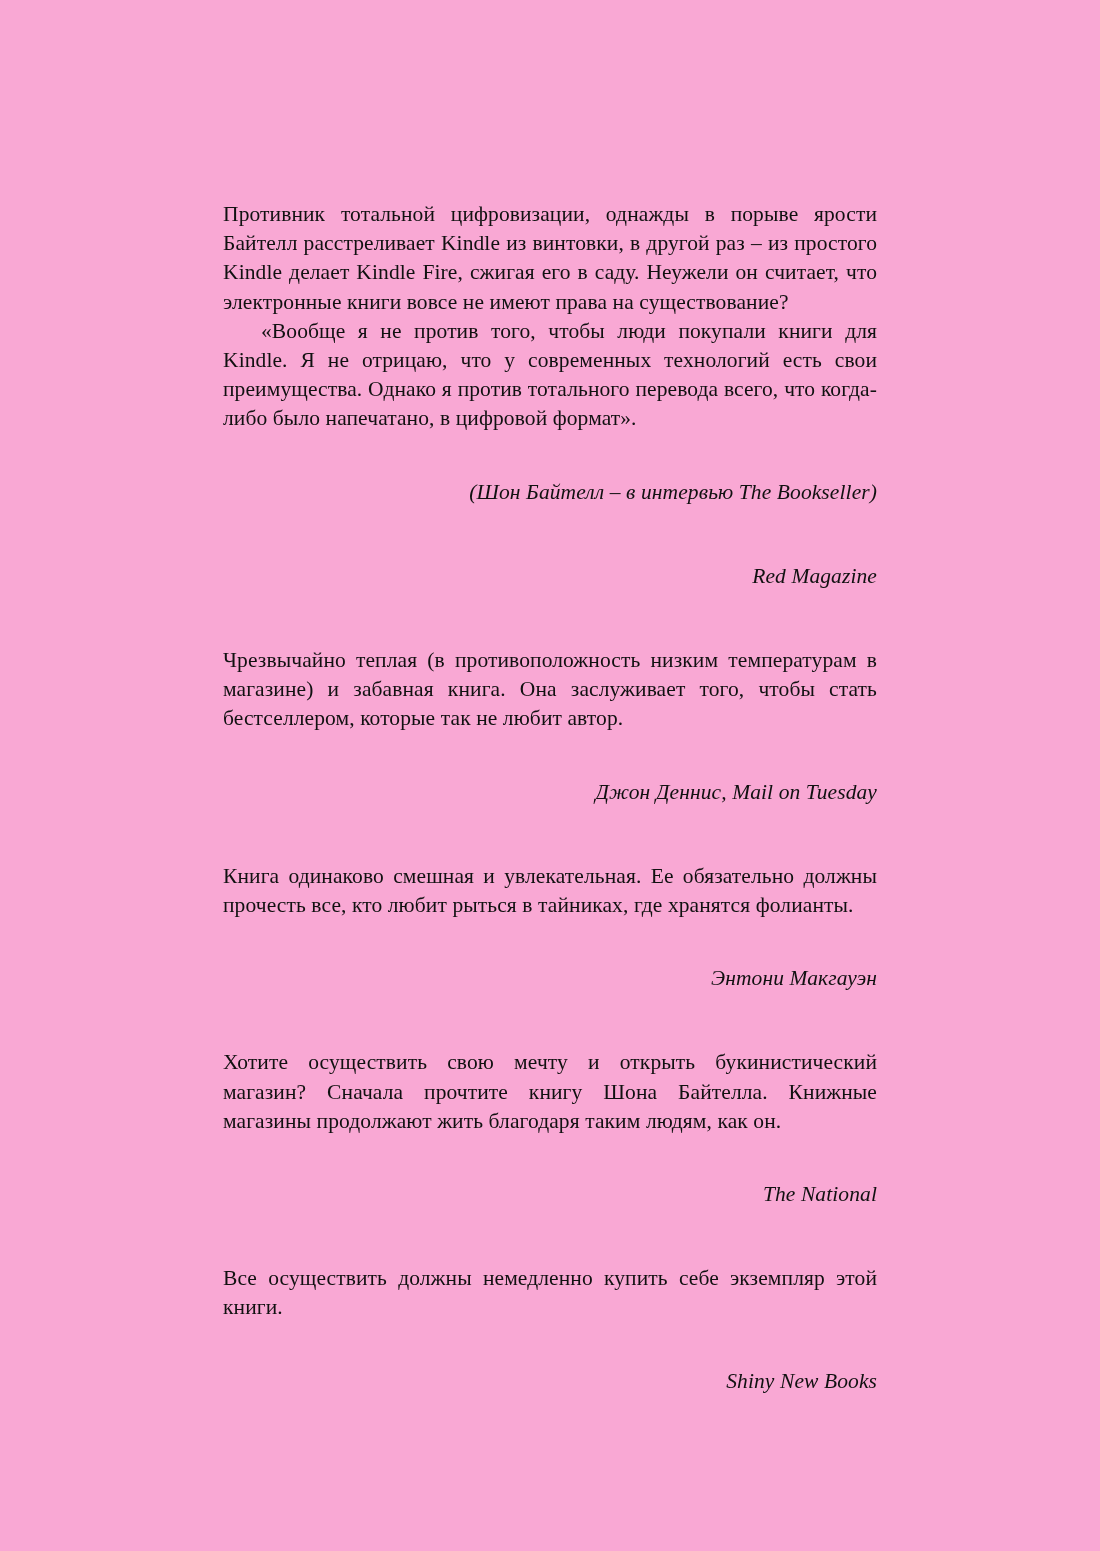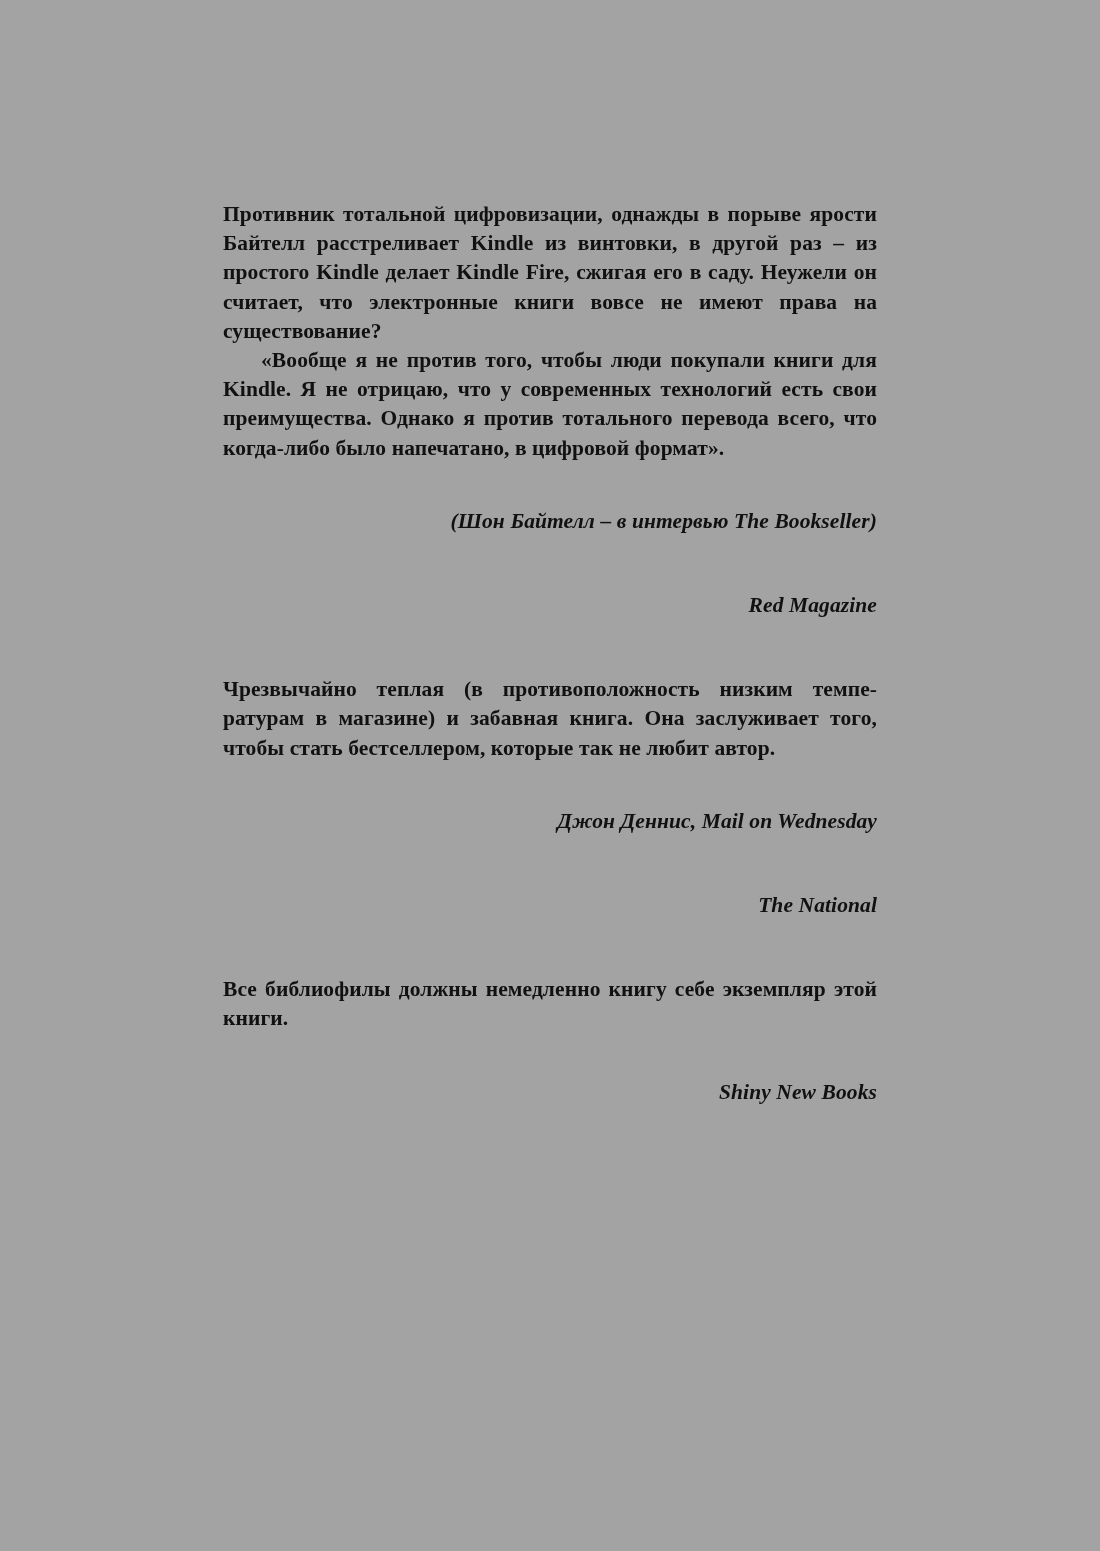--- a/index.html
+++ b/index.html
@@ -15,22 +15,21 @@
     overflow: hidden;
     font-family: "Liberation Serif", "DejaVu Serif", serif;
     color: #111111;
     -webkit-font-smoothing: antialiased;
   }
 
   
   .page {
     position: absolute;
     inset: 0;
-    background: #a3a3a3;
-    font-weight: bold;
+    background: #f9a8d4;
   }
 
   
   .text-column {
     position: absolute;
     left: 223px;
     top: 200px;
     width: 654px;
   }
 
@@ -83,27 +82,32 @@
     <p class="para indent gap-after-quote">«Вообще я не против того, чтобы люди покупали книги для Kindle. Я не отрицаю, что у современных технологий есть свои преимущества. Однако я против тотального перевода всего, что когда-либо было напечатано, в цифровой формат».</p>
 
     <p class="attribution tight">(Шон Байтелл – в интервью The Bookseller)</p>
 
     <div class="review-block">
       <p class="attribution tight">Red Magazine</p>
     </div>
 
     <div class="review-block">
       <p class="para">Чрезвычайно теплая (в противоположность низким темпе­ратурам в магазине) и забавная книга. Она заслуживает того, чтобы стать бестселлером, которые так не любит автор.</p>
-      <p class="attribution tight">Джон Деннис, Mail on Wednesday</p>
+      <p class="attribution tight">Джон Деннис, Mail on Tuesday</p>
     </div>
 
+    <div class="review-block">
+      <p class="para">Книга одинаково смешная и увлекательная. Ее обязательно должны прочесть все, кто любит рыться в тайниках, где хра­нятся фолианты.</p>
+      <p class="attribution tight">Энтони Макгауэн</p>
+    </div>
 
     <div class="review-block">
+      <p class="para">Хотите осуществить свою мечту и открыть букинистический магазин? Сначала прочтите книгу Шона Байтелла. Книжные магазины продолжают жить благодаря таким людям, как он.</p>
       <p class="attribution tight">The National</p>
     </div>
 
     <div class="review-block">
-      <p class="para">Все библиофилы должны немедленно книгу себе экземпляр этой книги.</p>
+      <p class="para">Все осуществить должны немедленно купить себе экземпляр этой книги.</p>
       <p class="attribution tight">Shiny New Books</p>
     </div>
 
   </div>
 </div>
 
 </body></html>

